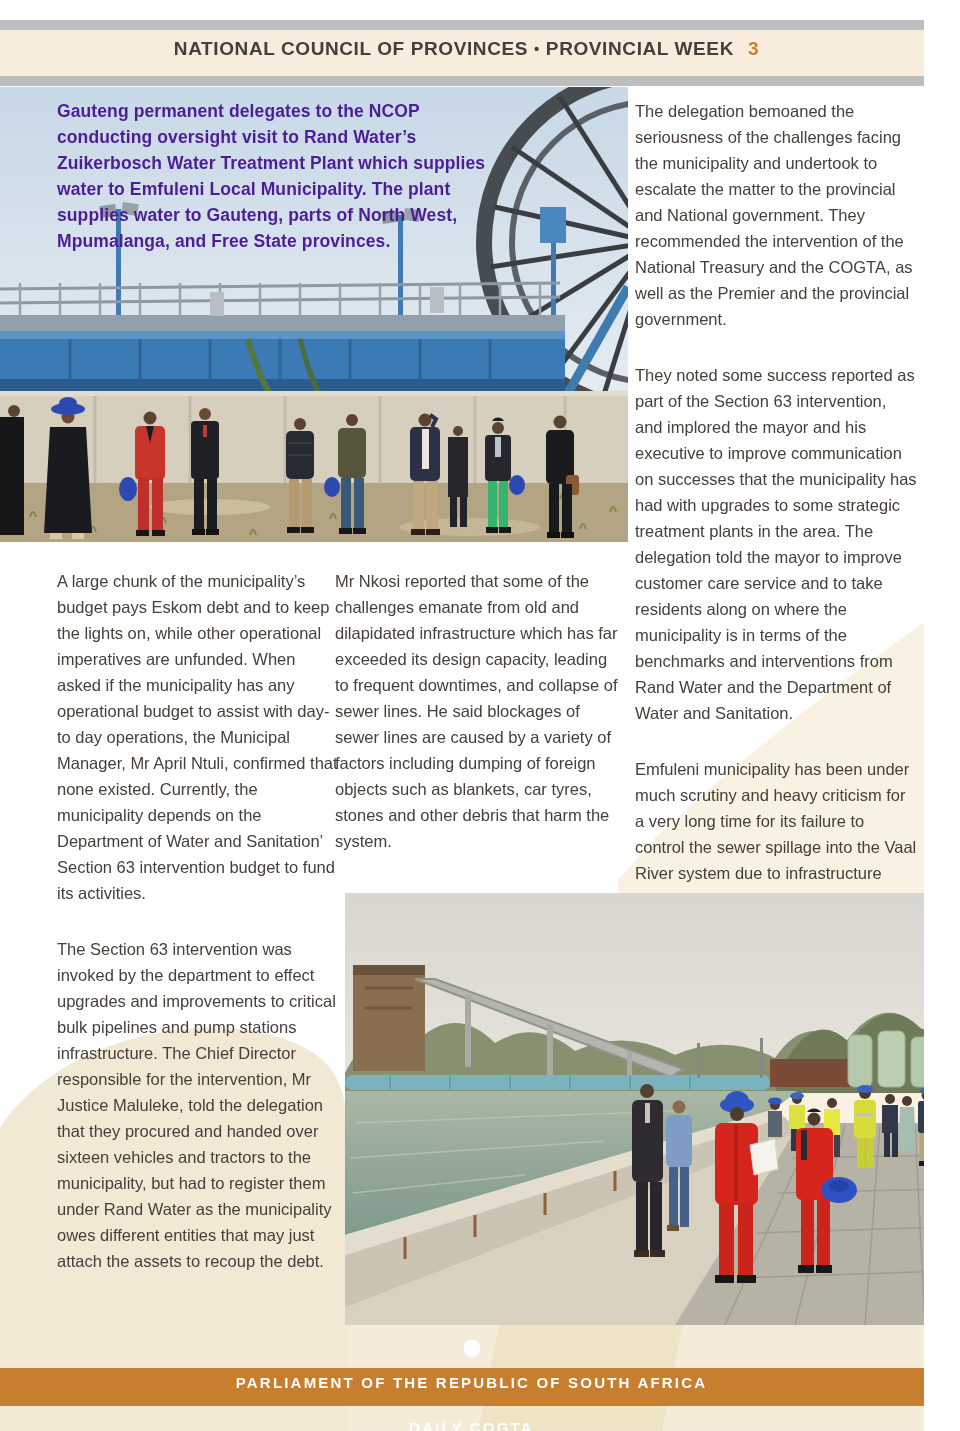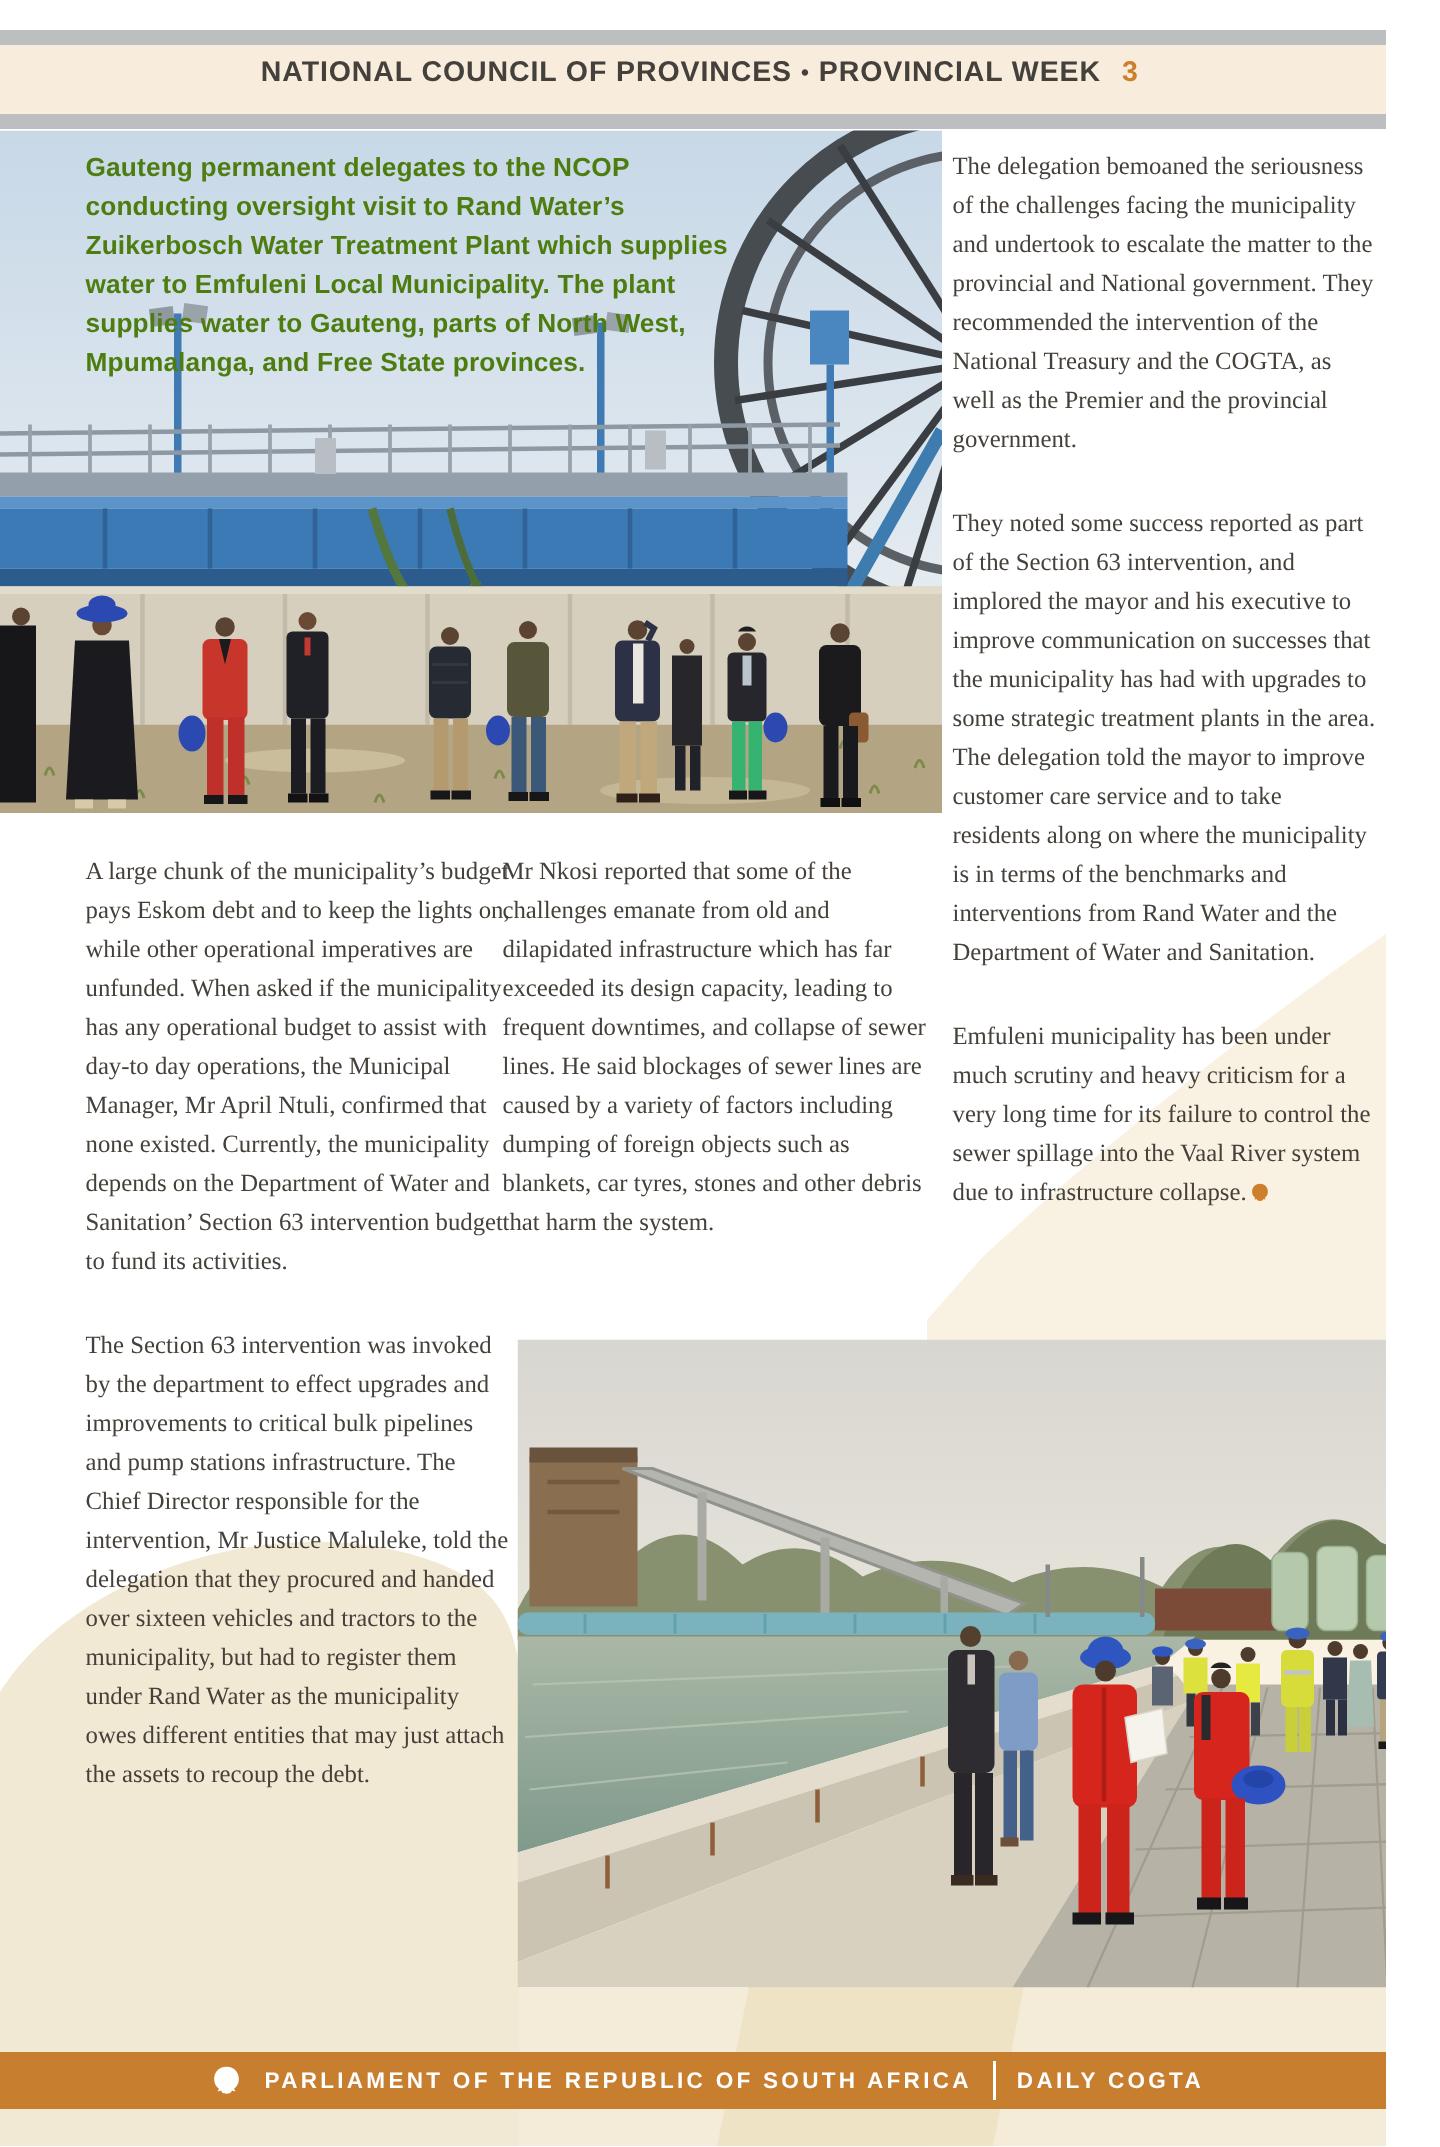--- a/index.html
+++ b/index.html
@@ -15,31 +15,31 @@
   .hdr .dot{font-weight:700;padding:0 6px;font-size:15px;vertical-align:1px;}
   .hdr .bold{font-weight:800;}
   .hdr .pg{color:#cd7f2e;font-weight:800;margin-left:14px;}
   
   .bgshapes{left:0;top:0;width:960px;height:1431px;z-index:0;}
   
   .photo{z-index:2;display:block;}
   .top-photo{left:0;top:87px;}
   .bottom-photo{left:345px;top:893px;}
   .caption{left:57px;top:98px;width:462px;z-index:3;font-weight:700;font-size:17.5px;
-           line-height:26px;color:#4d7c0f;letter-spacing:.1px;}
+           line-height:26px;color:#4c1d95;letter-spacing:.1px;}
   
   .col{z-index:1;font-size:16.5px;line-height:26px;color:#454039;}
-  .col p{margin:0 0 30px 0;font-family:Liberation Serif, serif;}
+  .col p{margin:0 0 30px 0;}
   .col-left{left:57px;top:568px;width:284px;}
   .col-mid{left:335px;top:568px;width:284px;}
   .col-right{left:635px;top:98px;width:282px;}
   .endmark{display:inline-block;vertical-align:-2px;margin-left:2px;}
   
   .footer{left:0;top:1368px;width:943px;height:38px;background:#c87e2f;z-index:4;
-          display:flex;align-items:center;justify-content:center;gap:14px;}
+          display:flex;align-items:center;justify-content:center;gap:14px;flex-direction:column;}
   .footer .ftext{color:#ffffff;font-size:15px;letter-spacing:2.2px;font-weight:600;white-space:nowrap;}
   .fdivider{width:2px;height:26px;background:#ffffff;}
 </style>
 </head>
 <body>
 
 <div class="page">
 
   <svg class="abs bgshapes" width="960" height="1431" viewBox="0 0 960 1431">
     <path d="M960 598 C 880 652, 770 732, 655 838 L 618 880 L 618 1431 L 960 1431 Z" fill="#f9f1e2"></path>

